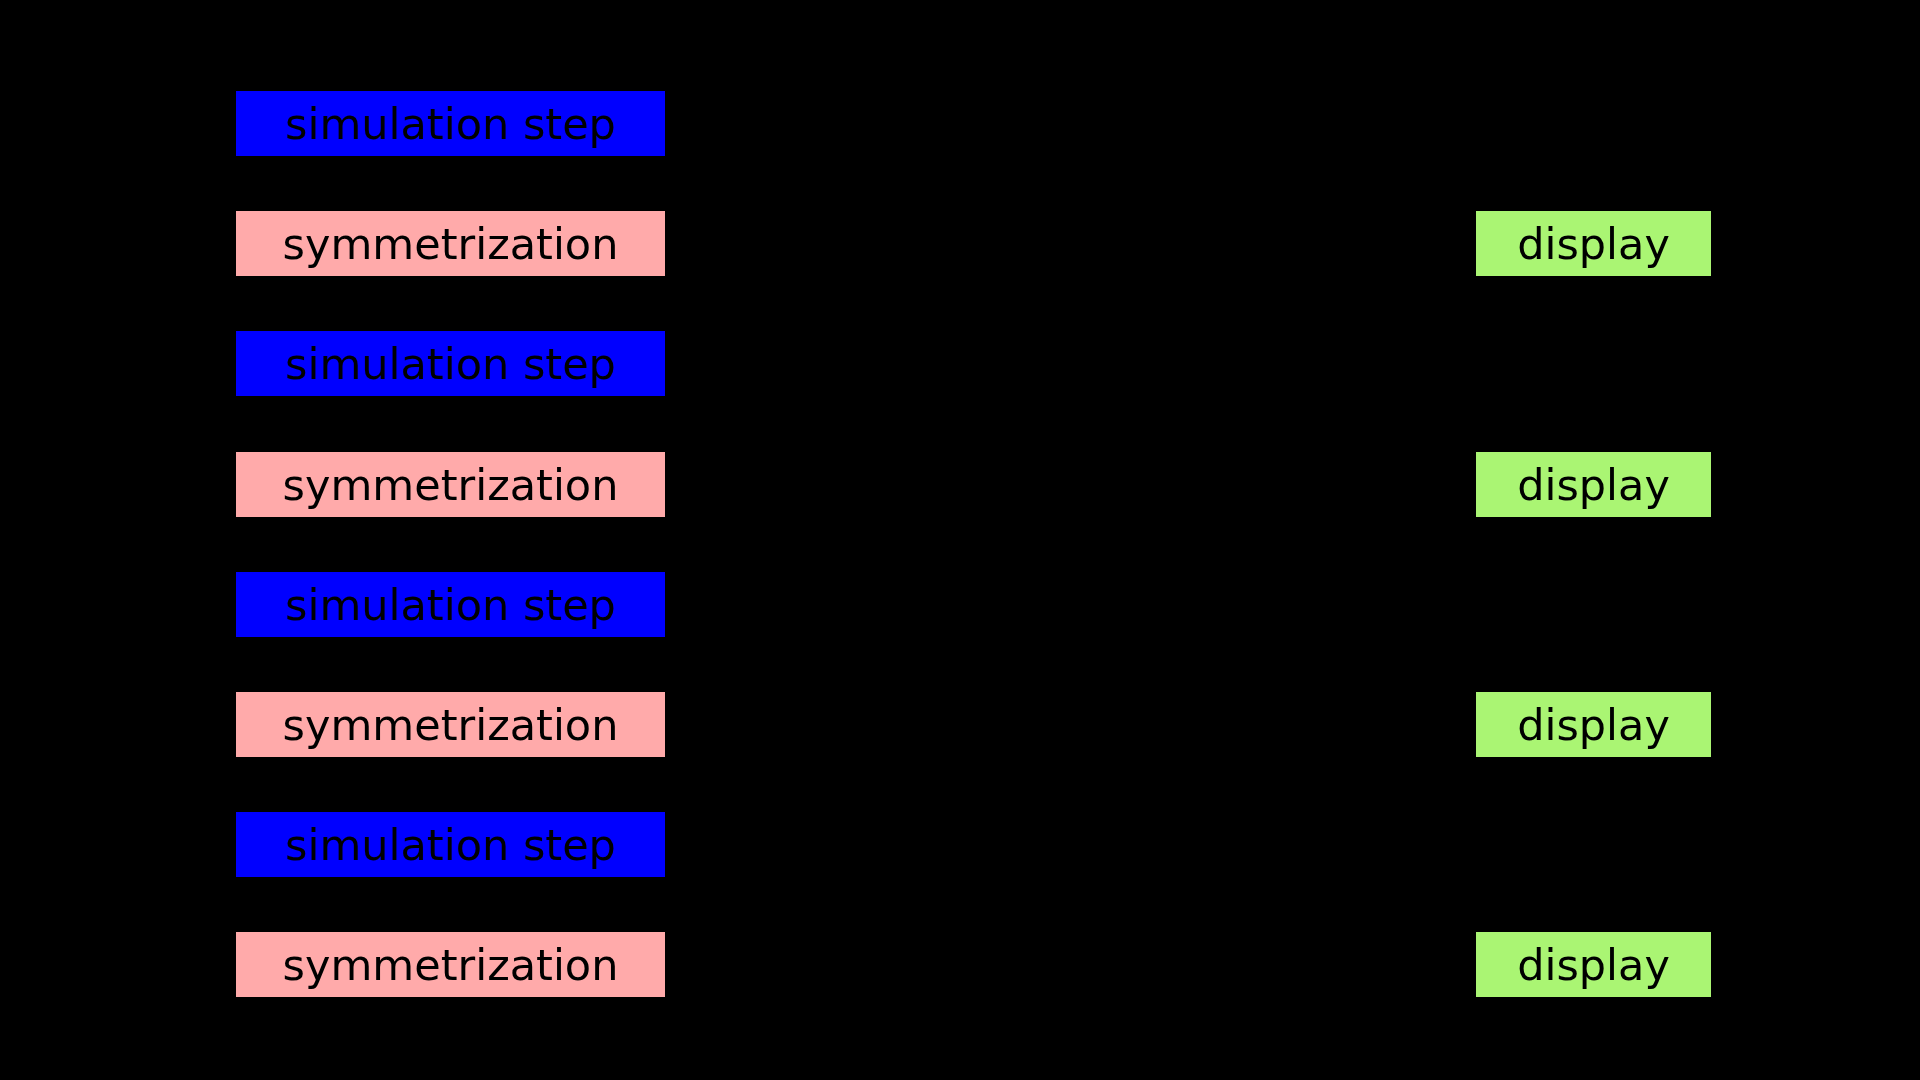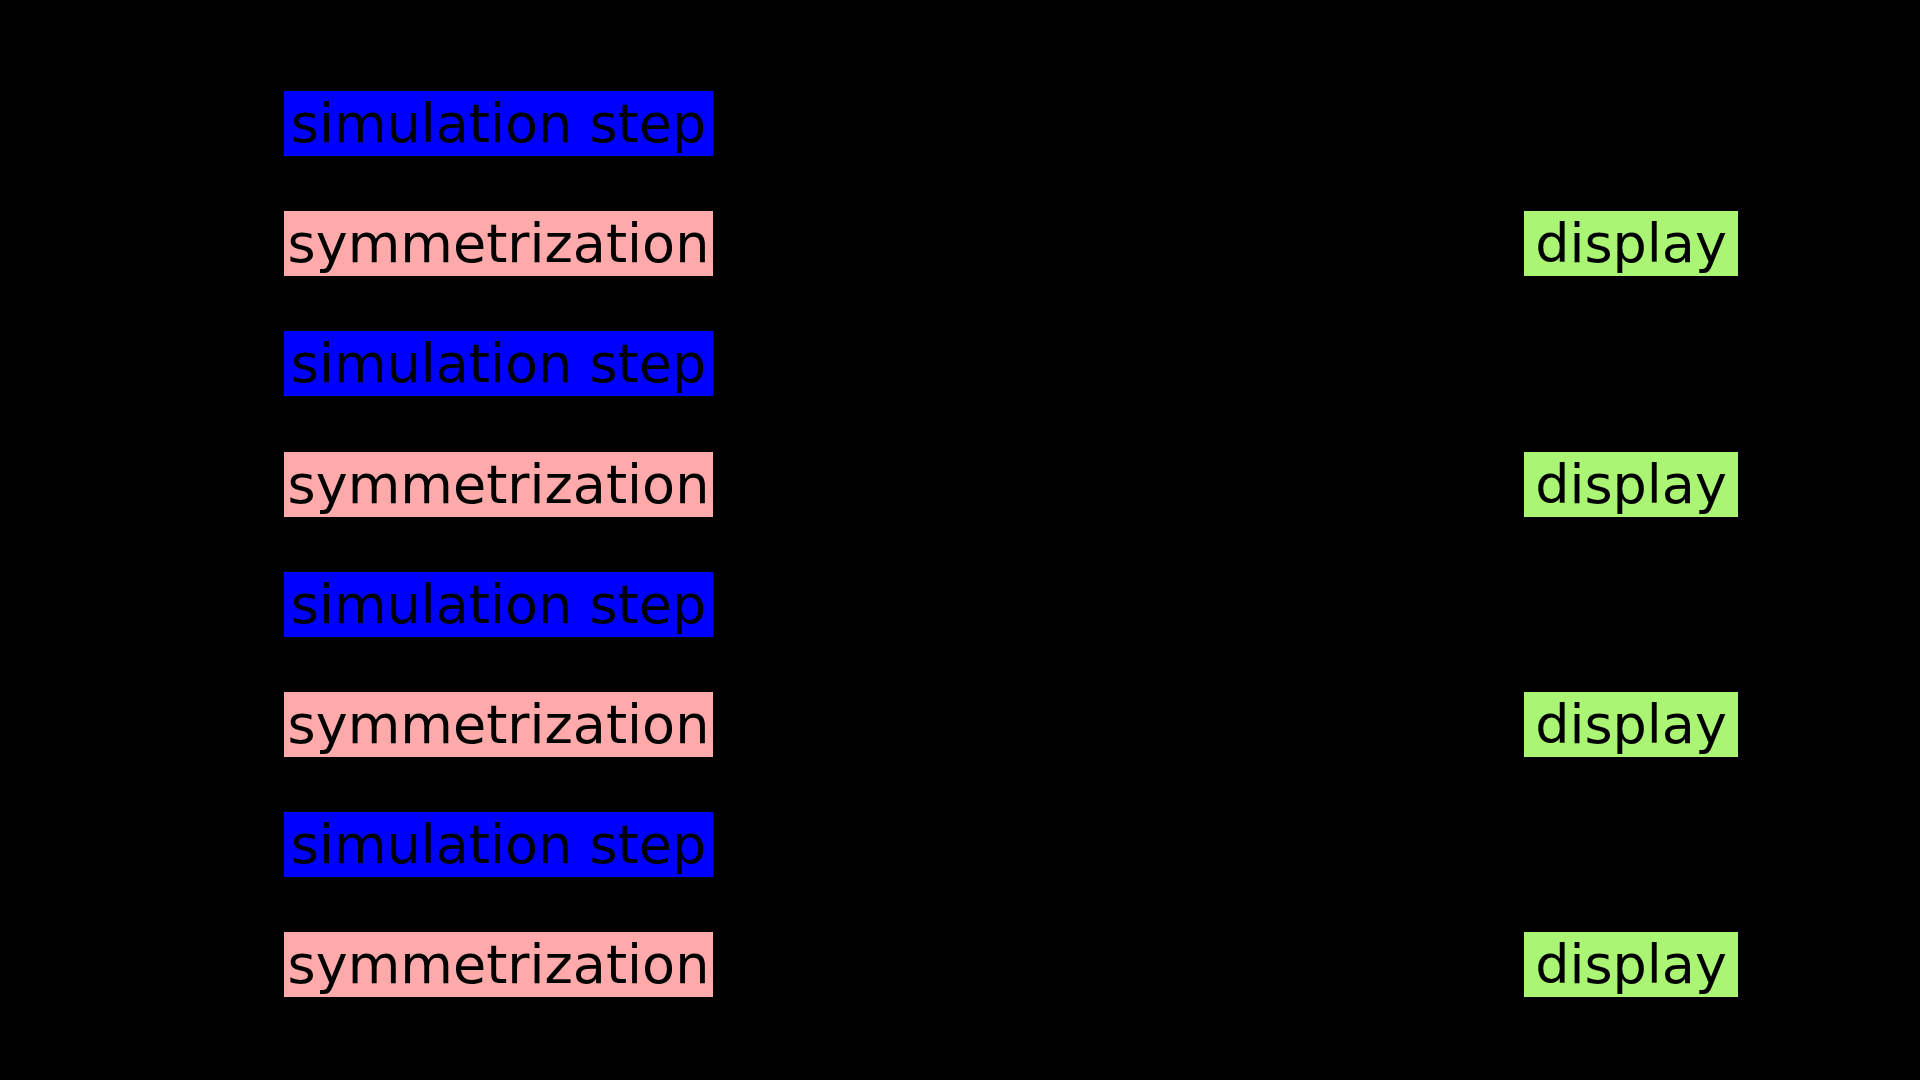--- a/index.html
+++ b/index.html
@@ -11,33 +11,32 @@
     position: relative;
     width: 1920px;
     height: 1080px;
     overflow: hidden;
     font-family: "DejaVu Sans", sans-serif;
   }
   .box {
     position: absolute;
     height: 65px;
     line-height: 66px;
-    font-size: 54px;
+    font-size: 43px;
     text-align: center;
     white-space: nowrap;
     color: #000000;
-    margin-left: 48px;
   }
   .box.left-col {
     left: 236px;
     width: 429px;
   }
   .box.right-col {
     left: 1476px;
-    width: 214px;
+    width: 235px;
   }
 </style>
 </head>
 <body>
 
 <div class="stage" id="stage" style="background: rgb(0, 0, 0);">
     <div class="box left-col" style="top: 91px; background: rgb(0, 0, 255); color: rgb(0, 0, 0);">simulation step</div>
     <div class="box left-col" style="top: 211px; background: rgb(255, 170, 170); color: rgb(0, 0, 0);">symmetrization</div>
     <div class="box left-col" style="top: 331px; background: rgb(0, 0, 255); color: rgb(0, 0, 0);">simulation step</div>
     <div class="box left-col" style="top: 452px; background: rgb(255, 170, 170); color: rgb(0, 0, 0);">symmetrization</div>

